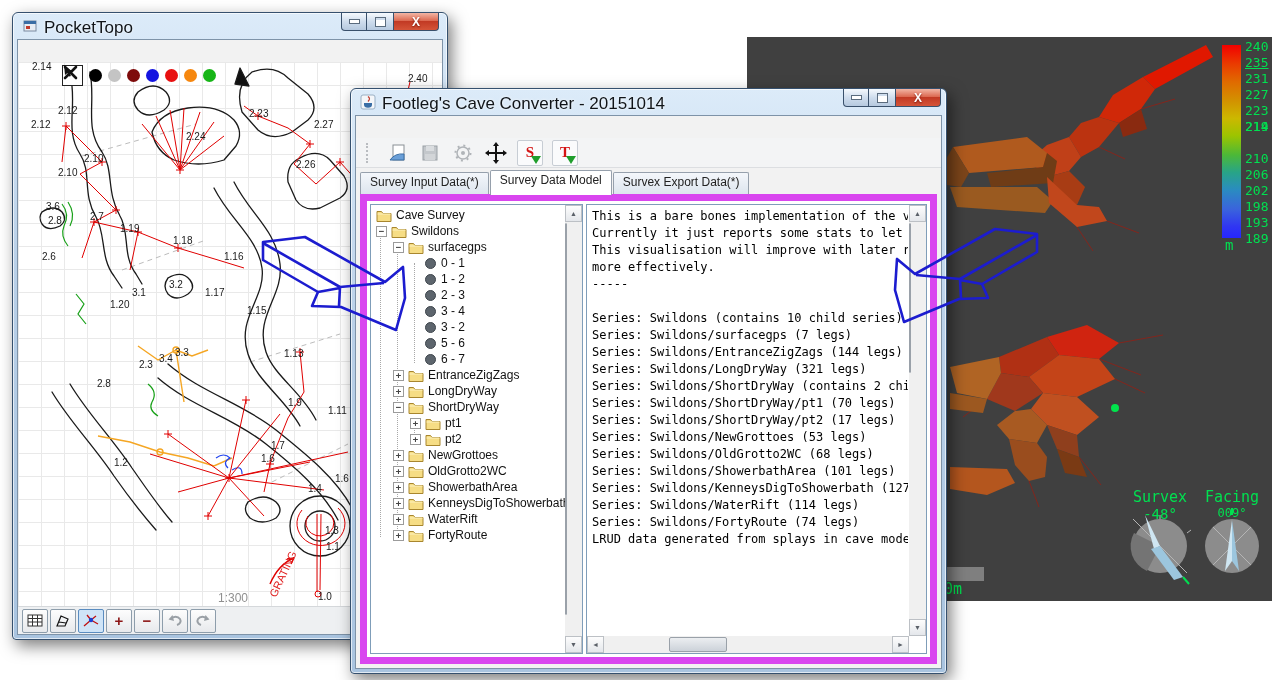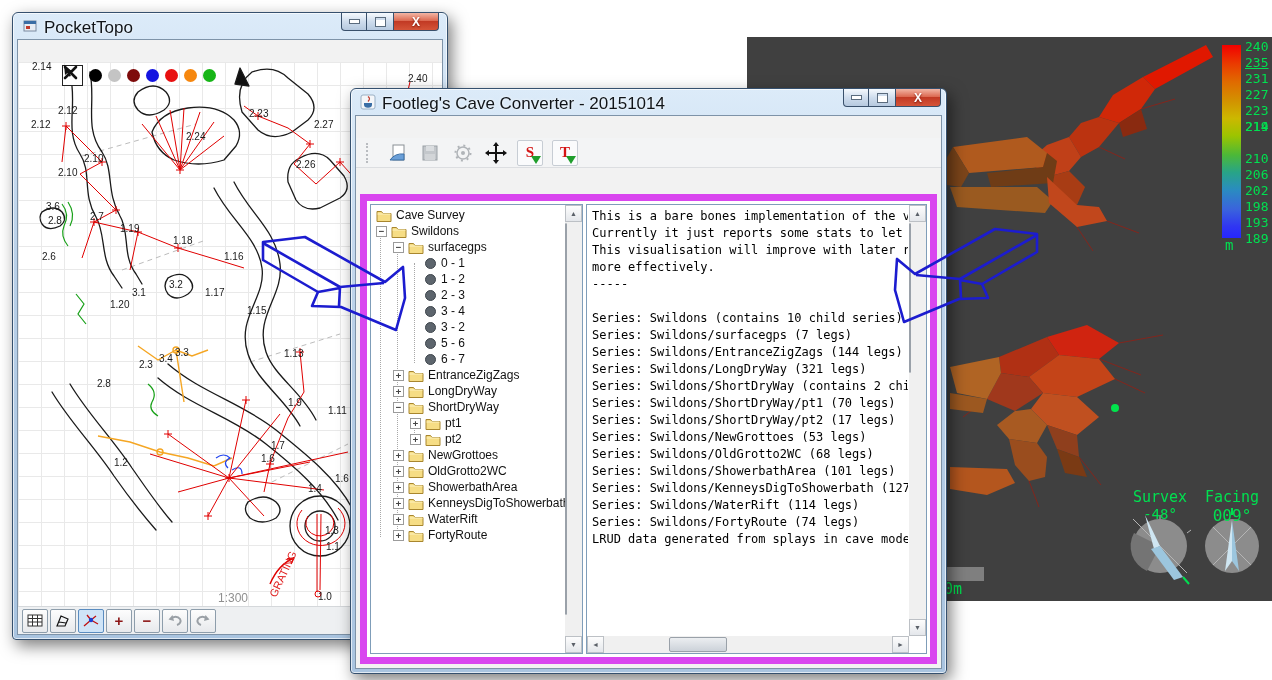--- a/index.html
+++ b/index.html
@@ -368,21 +368,21 @@
         <div class="cbl" style="top: 160px;">198</div>
         <div class="cbl" style="top: 176px;">193</div>
         <div class="cbl" style="top: 192px;">189</div>
       </div>
     <div class="v3txt" style="left:478px;top:200px;font-size:14px;">m</div>
     <div class="scalebar"></div>
     <div class="v3txt" style="left:188px;top:543px;font-size:15px;">20m</div>
     <div class="v3txt" style="left:373px;top:451px;width:80px;text-align:center;font-size:15px;">Survex</div>
     <div class="v3txt" style="left:373px;top:469px;width:80px;text-align:center;font-size:14px;">-48°</div>
     <div class="v3txt" style="left:445px;top:451px;width:80px;text-align:center;font-size:15px;">Facing</div>
-    <div class="v3txt" style="left:445px;top:469px;width:80px;text-align:center;font-size:16px;">009°</div>
+    <div class="v3txt" style="left:445px;top:469px;width:80px;text-align:center;font-size:12px;">009°</div>
   </div>
 
   <div class="win" id="cc-window">
     <div class="titlebar">
       <svg class="title-icon" viewBox="0 0 16 16">
         <rect x="1" y="1" width="14" height="14" rx="2" fill="#f4f6f9" stroke="#9ab0c4"></rect>
         <path d="M4,9 h8 v1.5 a4,3.2 0 0 1 -8,0 Z" fill="#3a6ea5"></path>
         <path d="M8,2.5 q3,2.2 0,5" stroke="#c0392b" fill="none" stroke-width="1.2"></path>
       </svg>
       <span class="title-text">Footleg's Cave Converter - 20151014</span>
@@ -431,20 +431,25 @@
           </svg>
         </span>
         <span class="ccicon framed">
           <span class="exp-letter">S</span>
           <span class="exp-arrow"></span>
         </span>
         <span class="ccicon framed">
           <span class="exp-letter">T</span>
           <span class="exp-arrow"></span>
         </span>
+      </div>
+      <div class="cc-tabs">
+        <span class="cctab">Survey Input Data(*)</span>
+        <span class="cctab active">Survey Data Model</span>
+        <span class="cctab">Survex Export Data(*)</span>
       </div>
       <div class="cc-content">
         <div class="treepanel">
           <div class="tguide" style="left:9px;top:28px;height:304px;"></div>
           <div class="tguide" style="left:26px;top:44px;height:288px;"></div>
           <div class="tguide" style="left:43px;top:58px;height:100px;"></div>
           <div class="tguide" style="left:43px;top:214px;height:26px;"></div>
           <div class="treerows" id="cc-tree-rows">
               <div class="trow">
                 <span class="tind" style="width:4px"></span>

